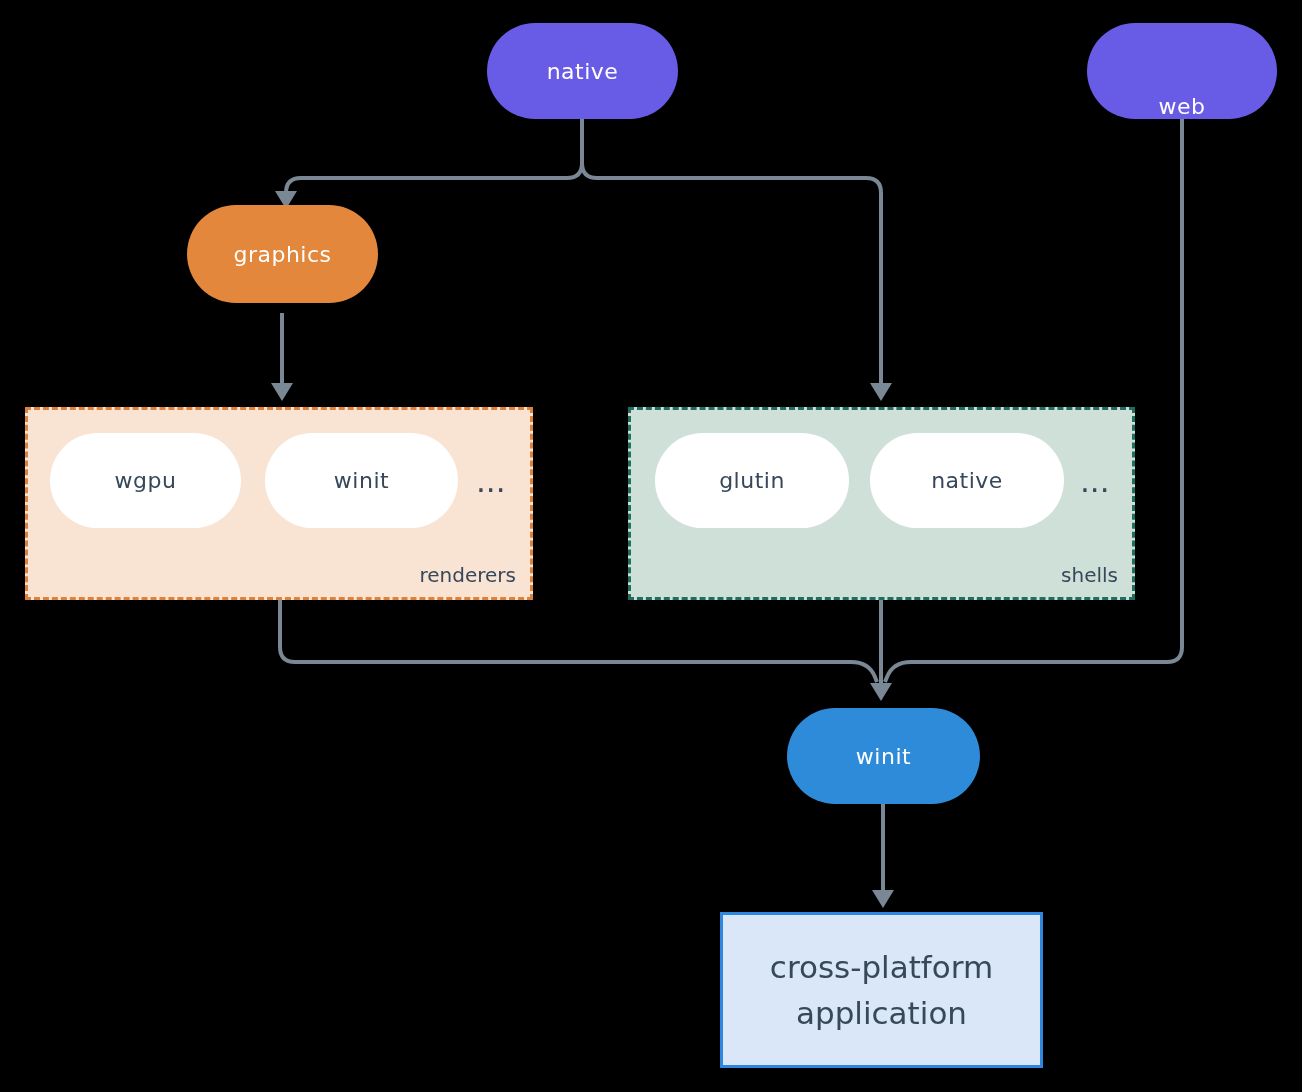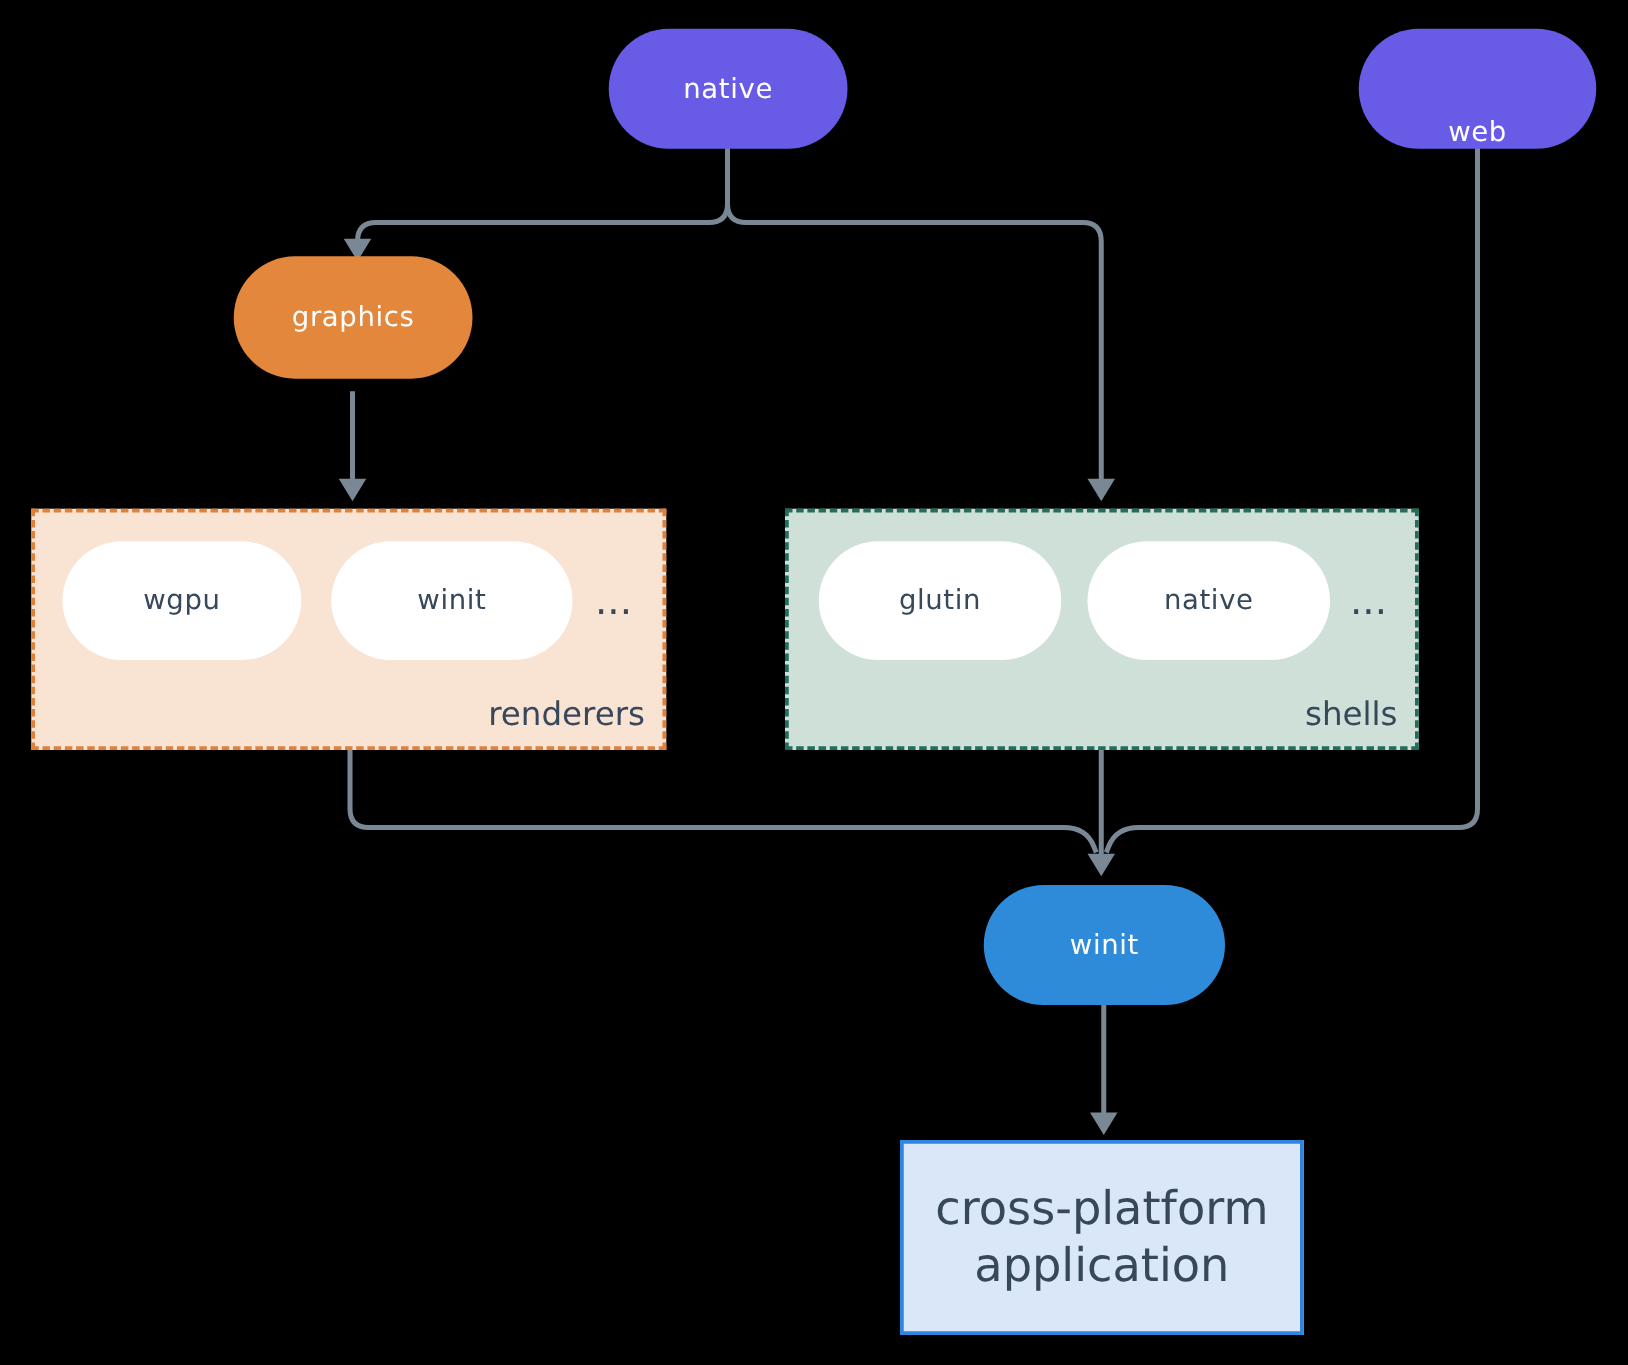--- a/index.html
+++ b/index.html
@@ -64,36 +64,36 @@
     font-size: 31px;
     color: #36485A;
   }
   .group-renderers .ellipsis { left: 448px; }
   .group-shells    .ellipsis { left: 449px; }
 
   .group-label {
     position: absolute;
     right: 14px;
     bottom: 10px;
-    font-size: 26px;
+    font-size: 20px;
     color: #36485A;
   }
 
   .app-box {
     position: absolute;
     left: 720px; top: 912px;
     width: 323px; height: 156px;
     box-sizing: border-box;
     background: #D9E7F8;
     border: 3px solid #2E86DE;
     display: flex;
     flex-direction: column;
     align-items: center;
     justify-content: center;
-    font-size: 37px;
+    font-size: 31px;
     line-height: 46px;
     color: #36485A;
     text-align: center;
   }
 </style>
 </head>
 <body>
 
 <div id="canvas">
 

